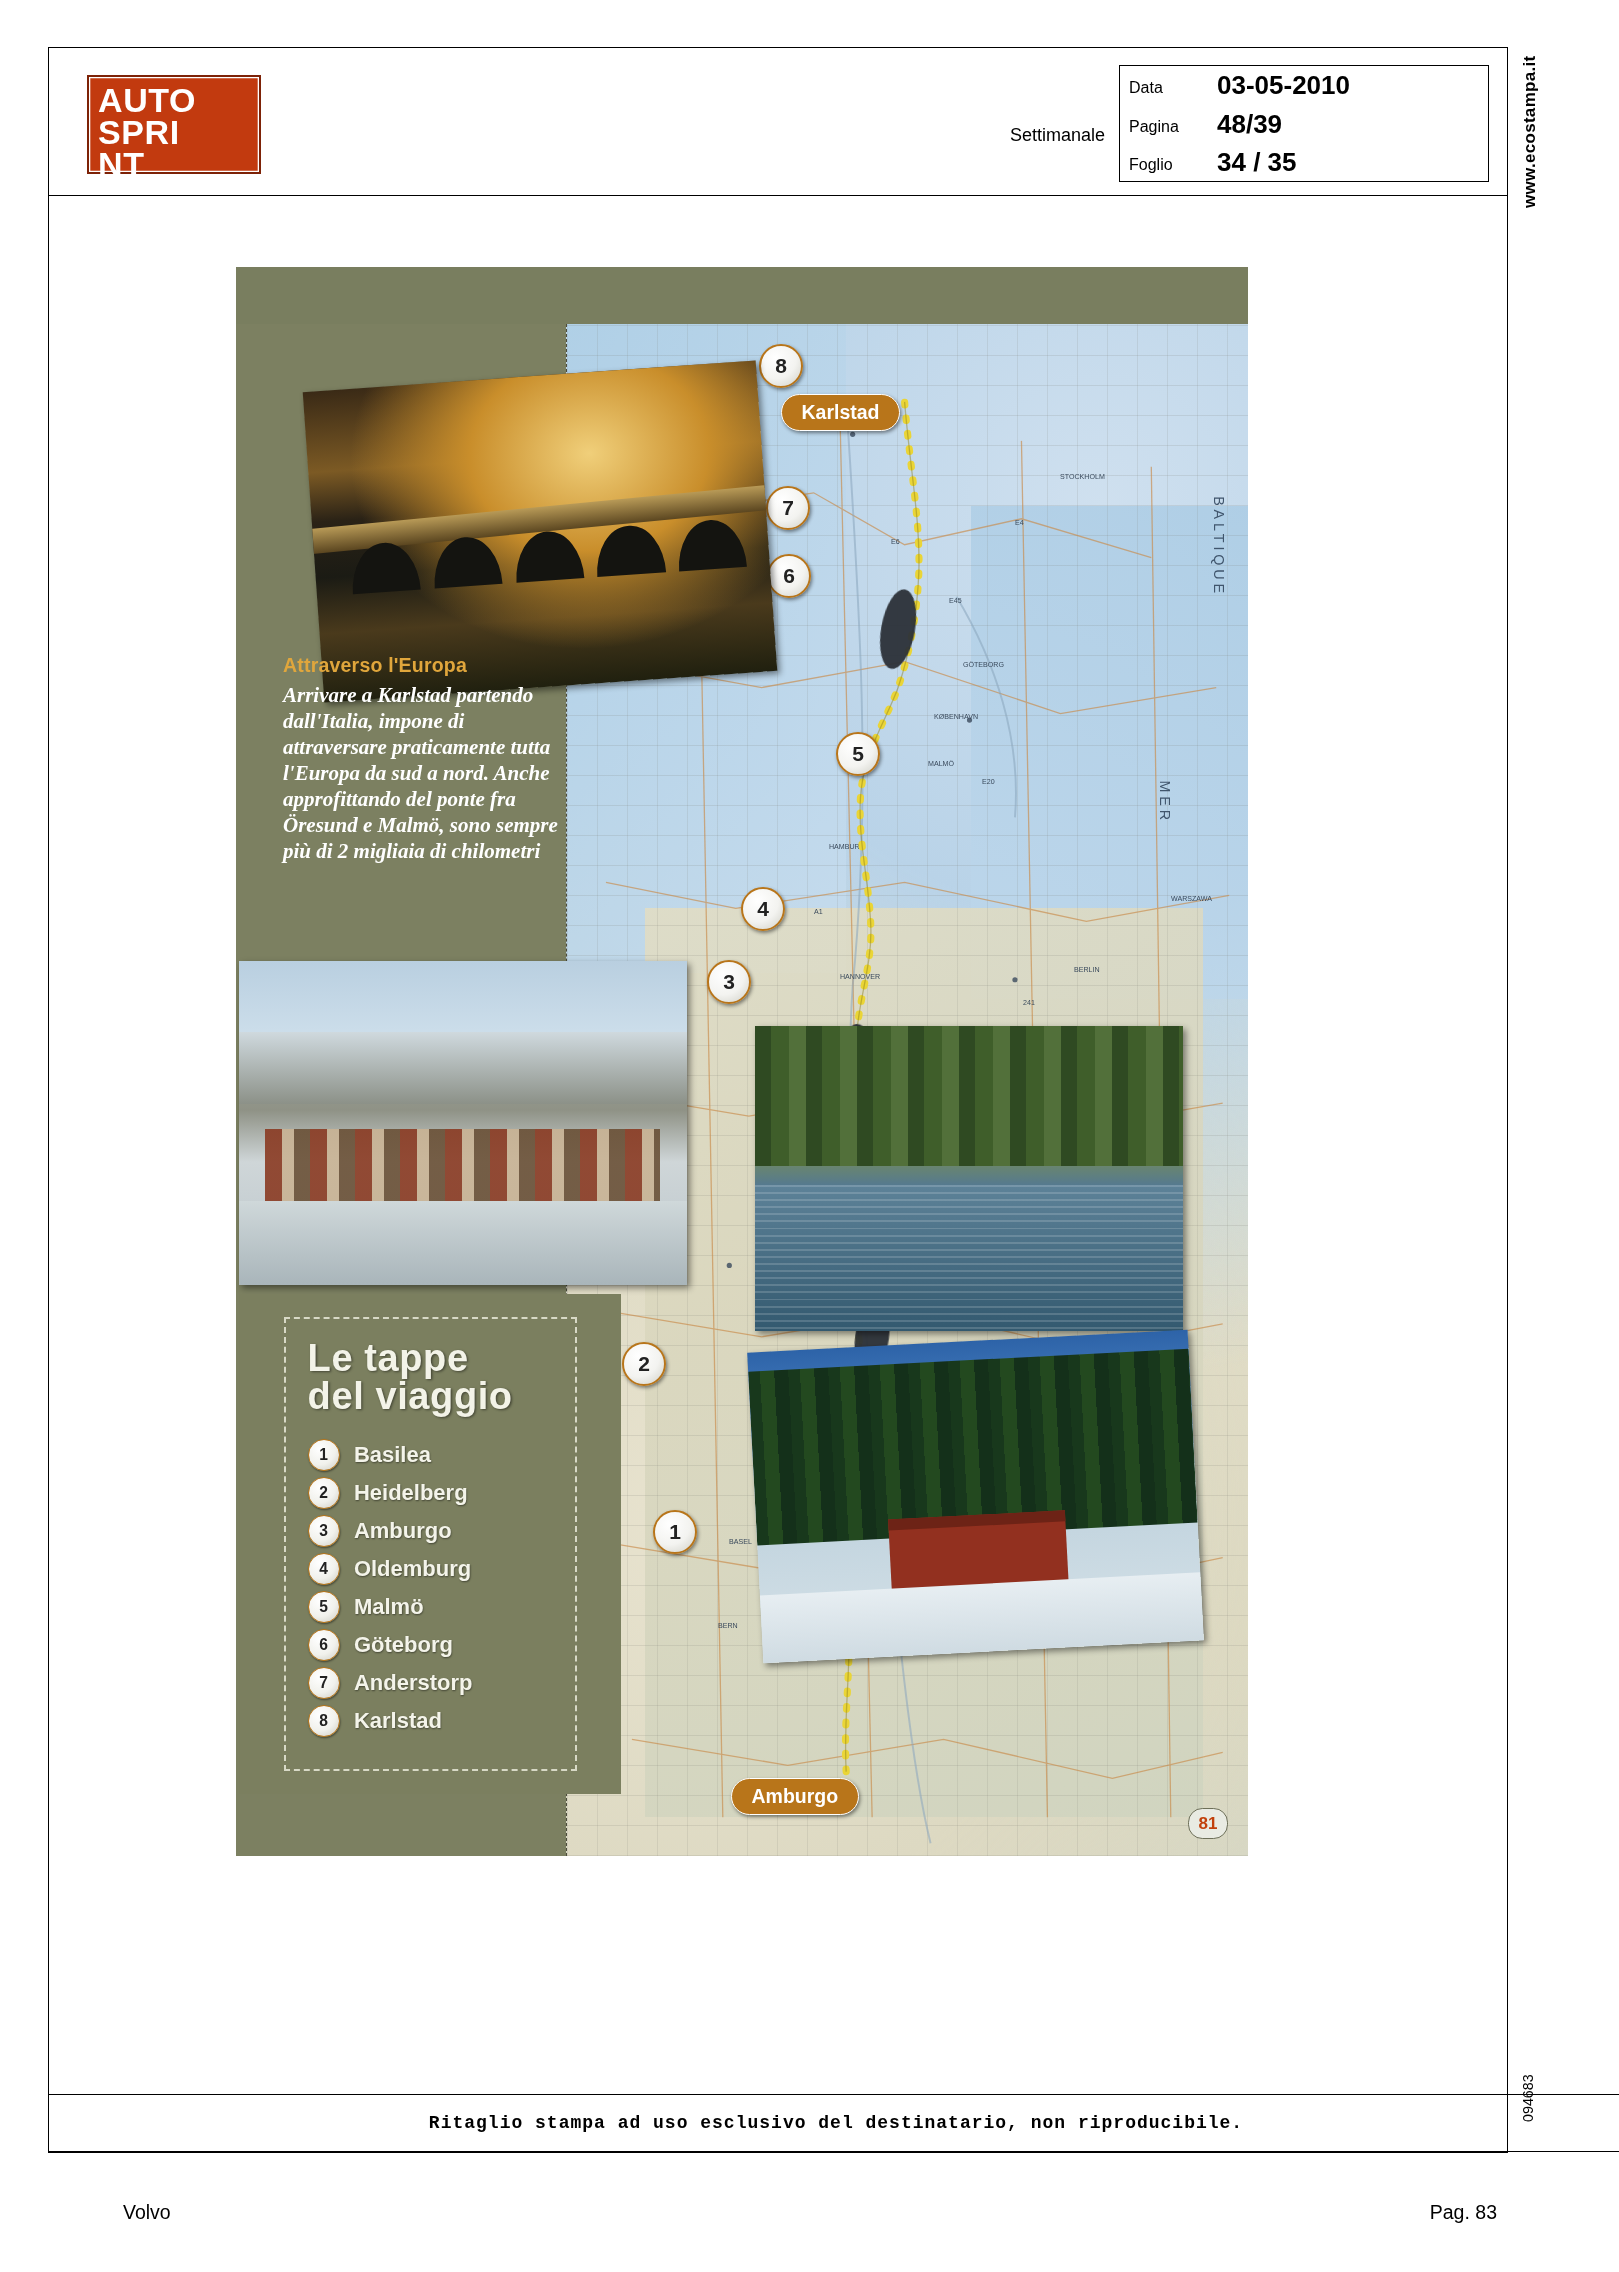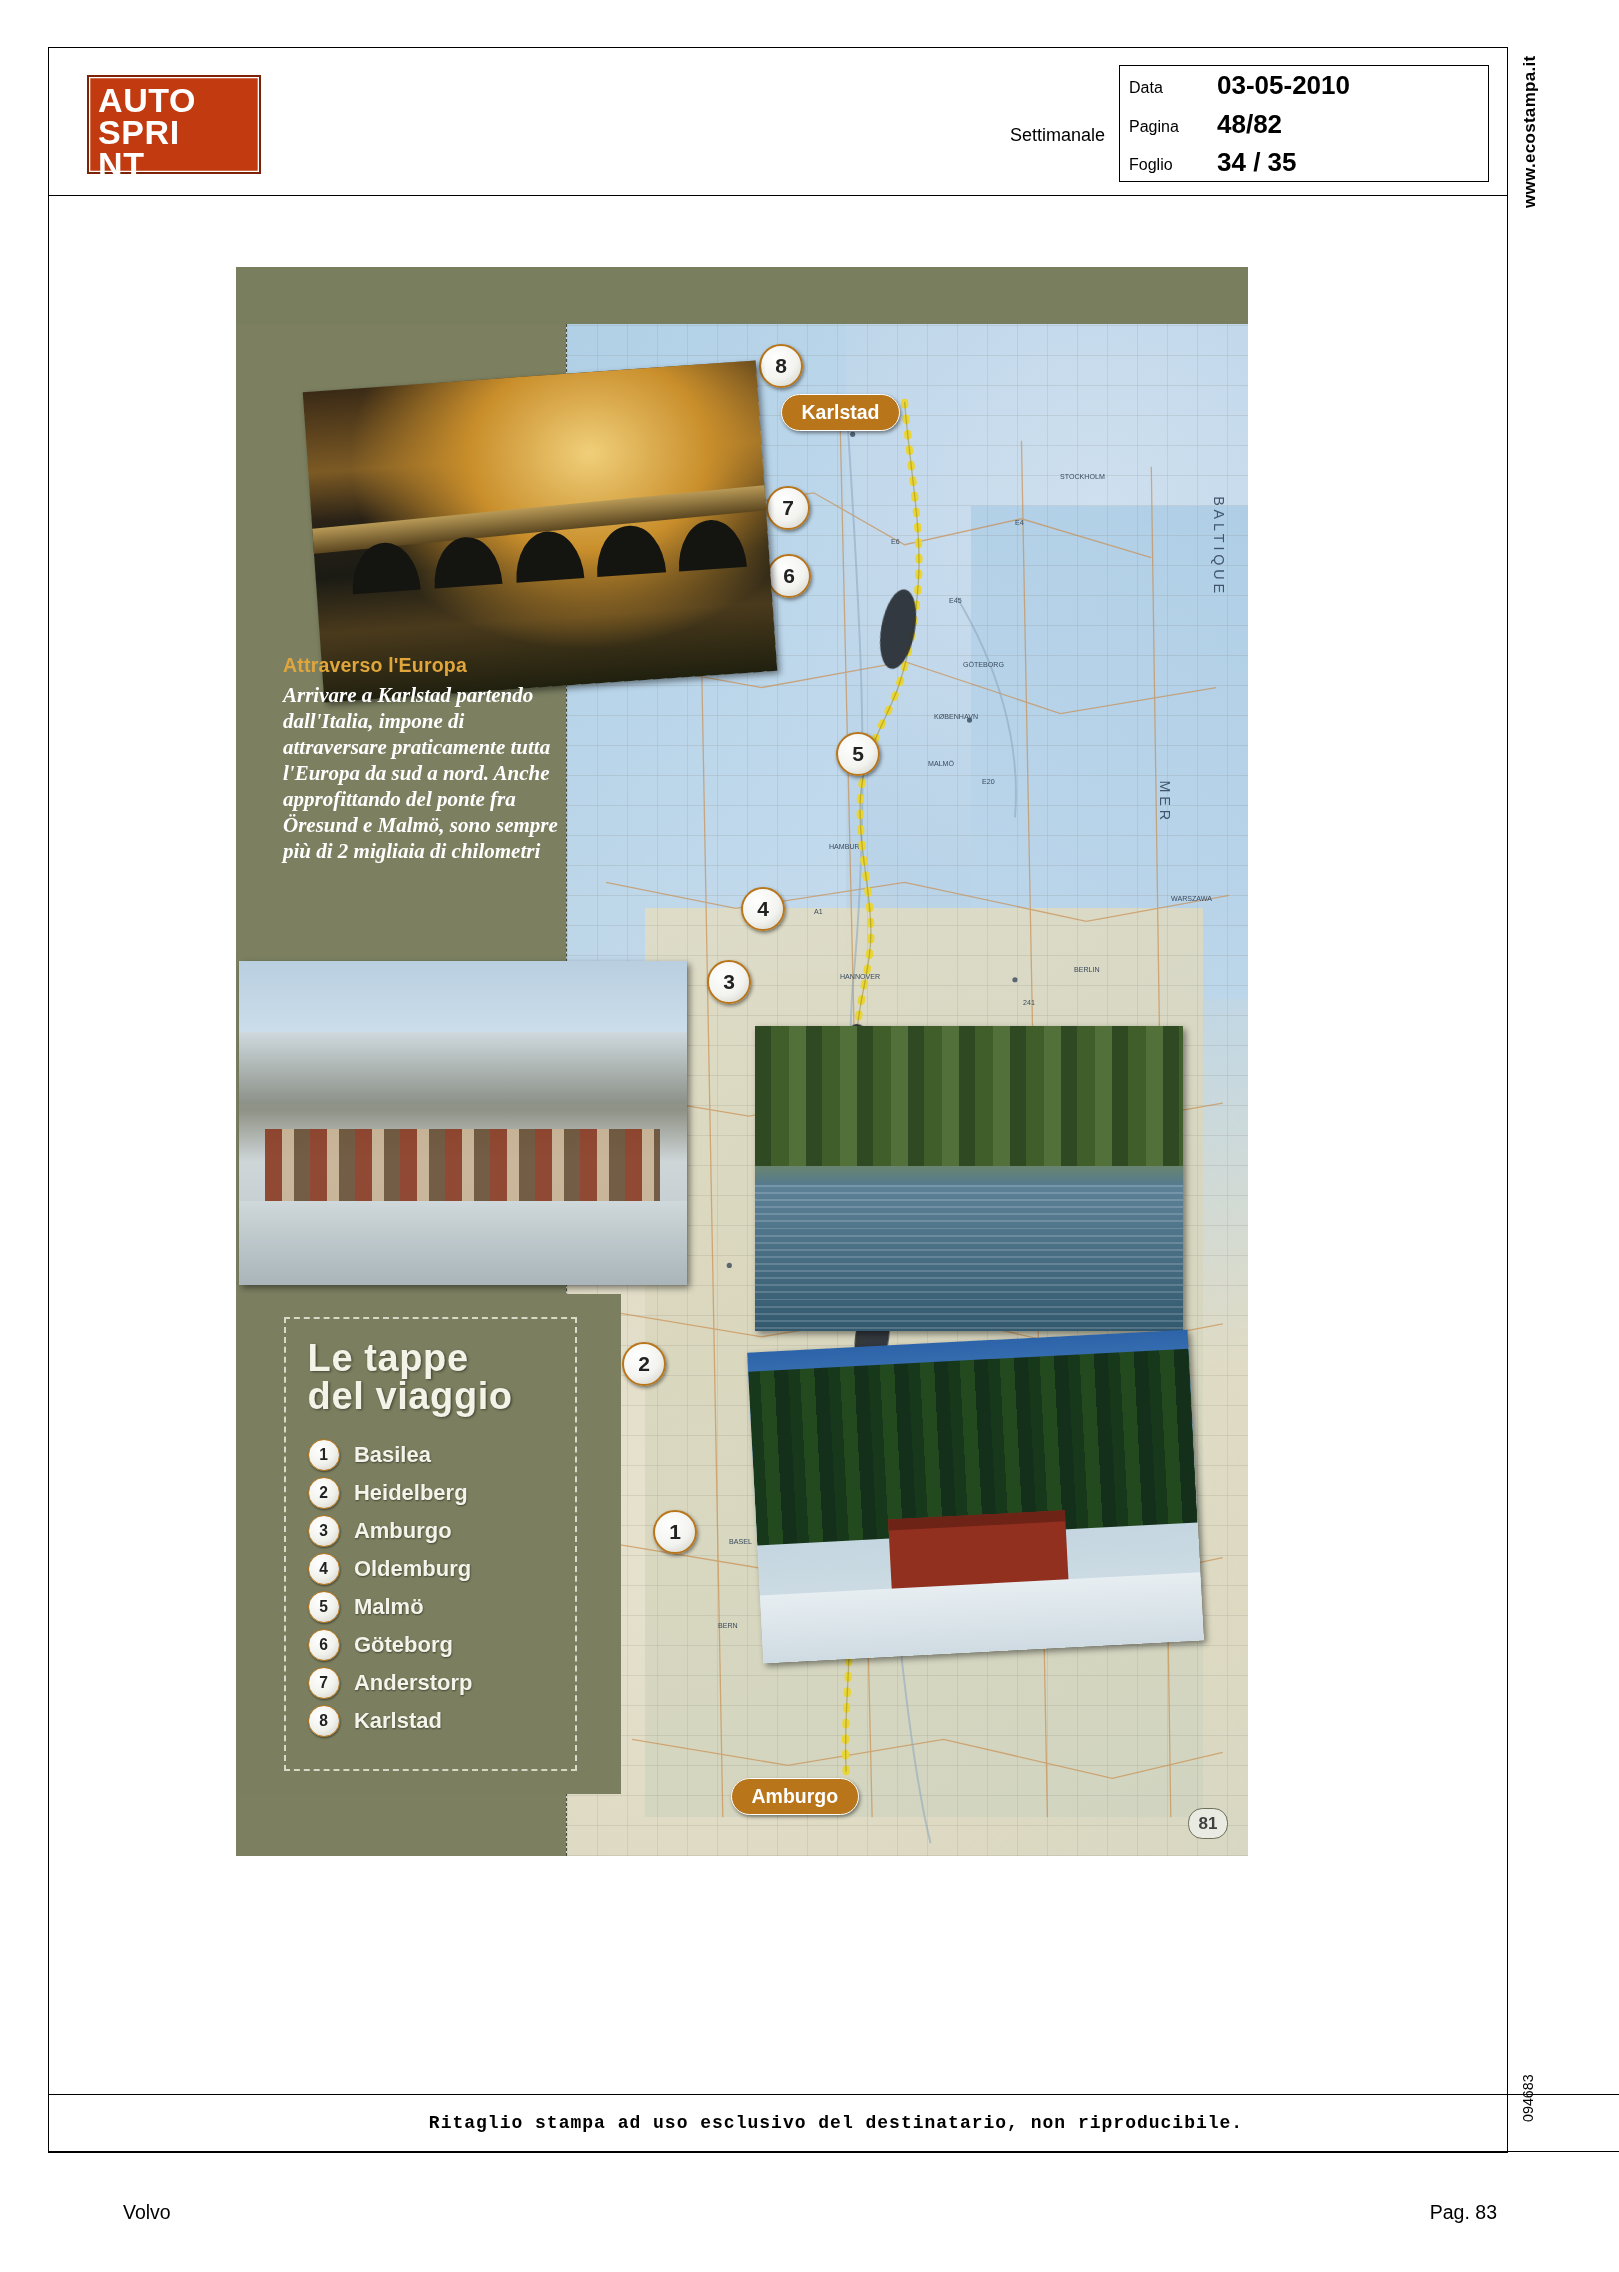--- a/index.html
+++ b/index.html
@@ -177,21 +177,21 @@
     border:2.6px solid #b8751a;
     box-shadow:1.3px 1.9px 3.9px rgba(0,0,0,.45);
     color:#222; font-weight:bold; font-size:21px;
     display:flex; align-items:center; justify-content:center;
   }
   .pagenum {
     position:absolute; right:22px; bottom:17px;
     width:38px; height:28.6px; border-radius:14.3px;
     background:#e9ebe3; border:1.3px solid #6d6f58;
     display:flex; align-items:center; justify-content:center;
-    font-size:17px; color:#404040; font-weight:bold;
+    font-size:17px; color:#c2410c; font-weight:bold;
   }
 
   
   .kicker {
     position:absolute; left:47px; top:387px;
     font-size:19.5px; font-weight:bold; color:#e0a63c;
     letter-spacing:0.2px;
   }
   .bodytext {
     position:absolute; left:47px; top:415px; width:286px;
@@ -334,21 +334,21 @@
 
     <div class="periodicity">Settimanale</div>
 
     <div class="metabox">
       <div class="row" style="top:0;border-bottom:0;">
         <div class="lbl">Data</div>
         <div class="val">03-05-2010</div>
       </div>
       <div class="row" style="top:39px;">
         <div class="lbl">Pagina</div>
-        <div class="val">48/82</div>
+        <div class="val">48/39</div>
       </div>
       <div class="row" style="top:77px;">
         <div class="lbl">Foglio</div>
         <div class="val">34 / 35</div>
       </div>
     </div>
   </div>
 
   <div class="vert-url">www.ecostampa.it</div>
   <div class="vert-code">094683</div>

